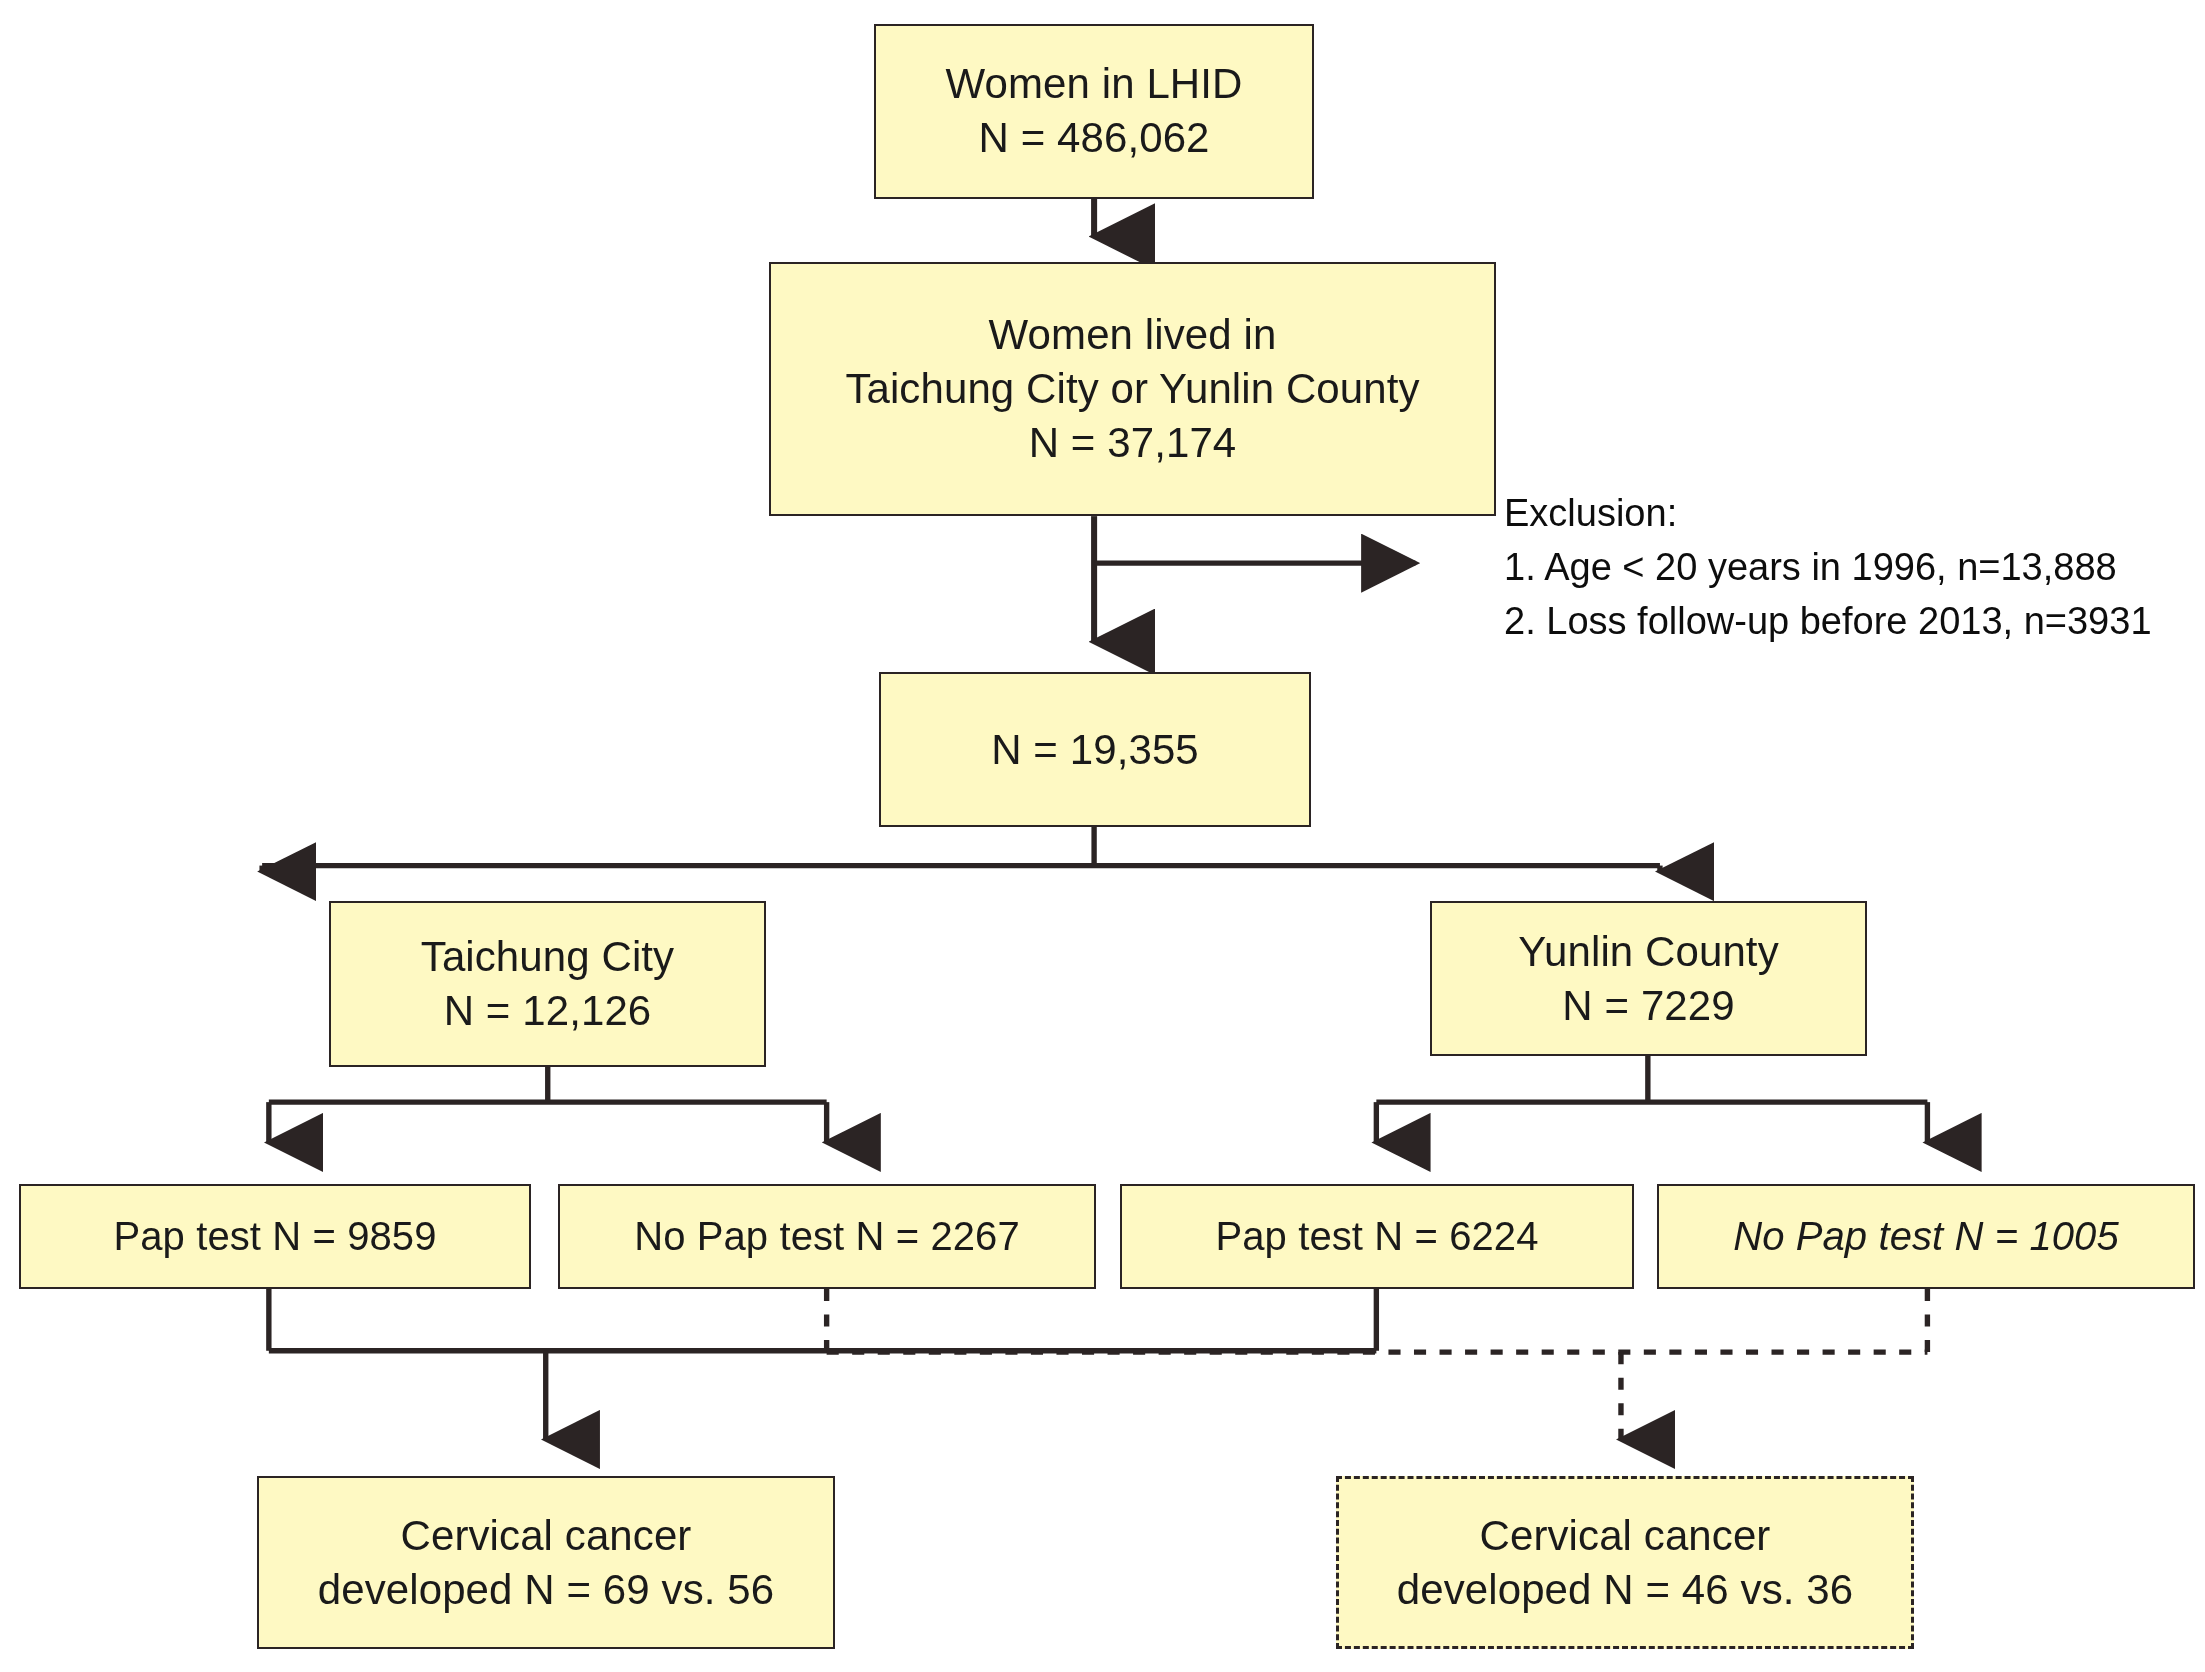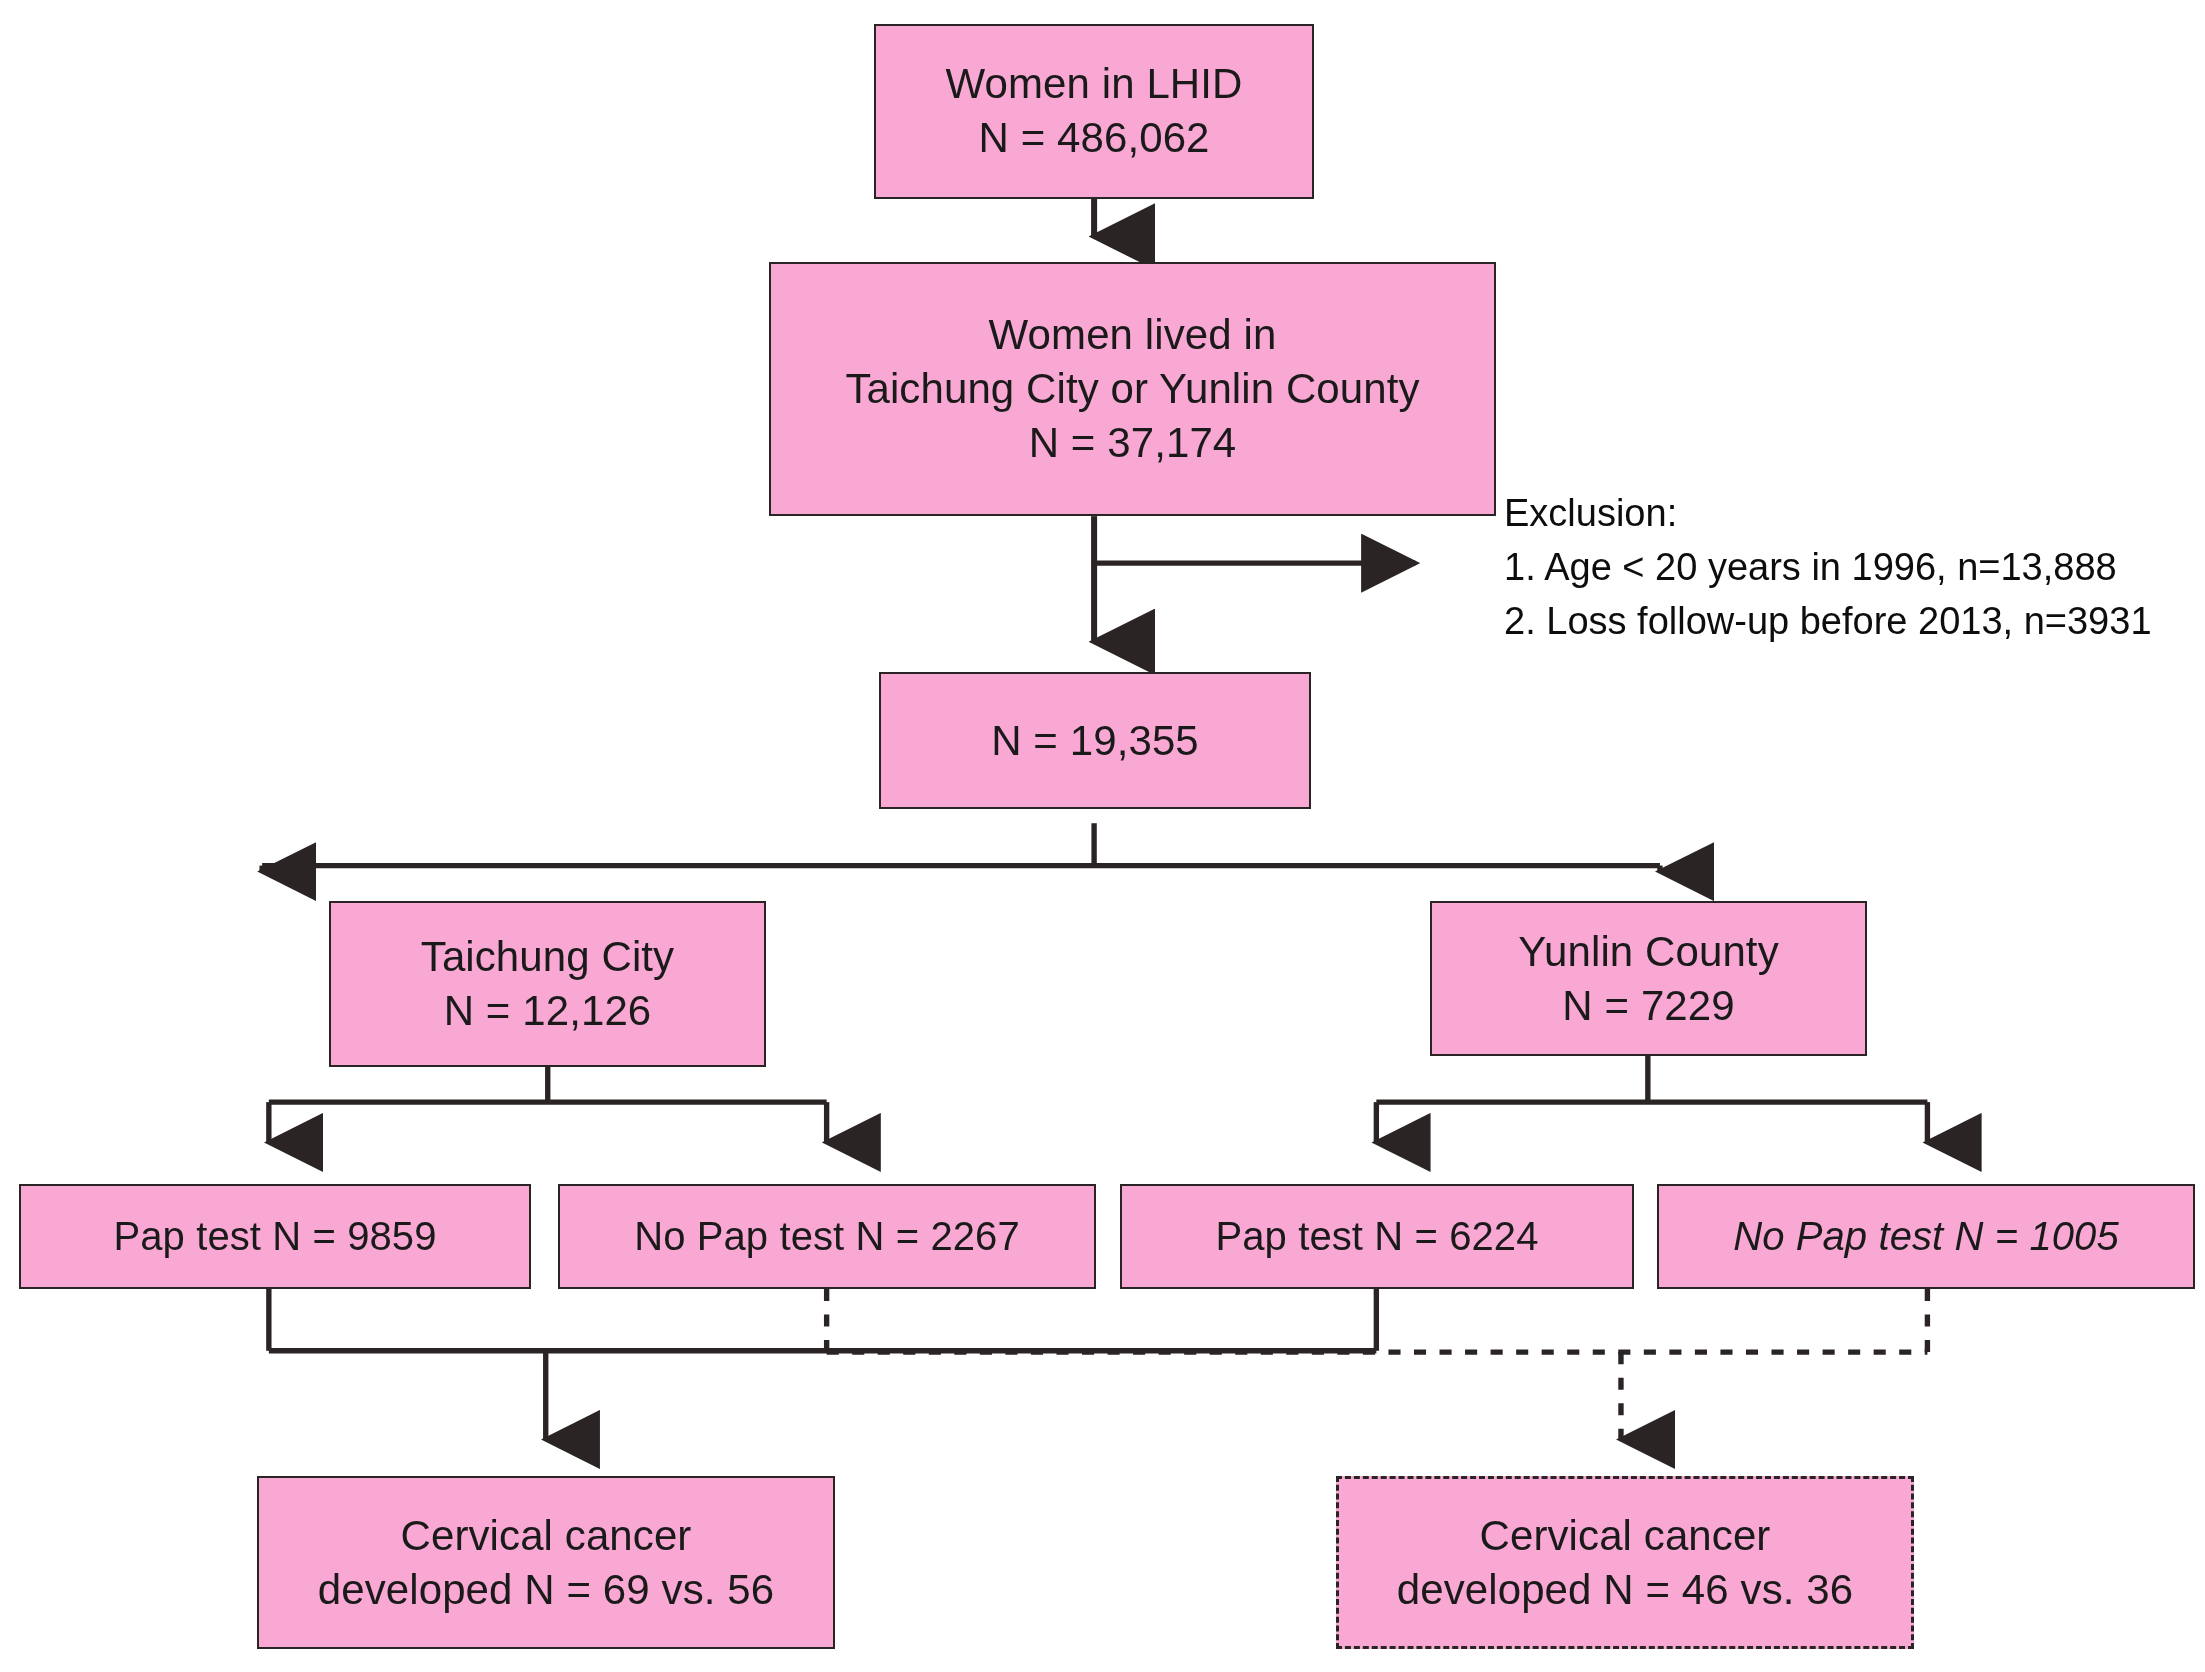--- a/index.html
+++ b/index.html
@@ -20,21 +20,21 @@
     position: absolute;
     left: 0;
     top: 0;
     width: 2205px;
     height: 1672px;
     pointer-events: none;
   }
   .node {
     position: absolute;
     box-sizing: border-box;
-    background: #f9a8d4;
+    background: #fef9c3;
     display: flex;
     flex-direction: column;
     align-items: center;
     justify-content: center;
     text-align: center;
     color: #1a1a1a;
     z-index: 2;
   }
   .node.solid {
     border: 2.7px solid #2b2424;
@@ -139,21 +139,21 @@
     <span class="ln">Taichung City or Yunlin County</span>
     <span class="ln">N = 37,174</span>
   </div>
 
   <div id="exclusion" style="left:1504px; top:487px; width:686px;">
     <span class="ln">Exclusion:</span>
     <span class="ln">1. Age &lt; 20 years in 1996, n=13,888</span>
     <span class="ln">2. Loss follow-up before 2013, n=3931</span>
   </div>
 
-  <div class="node solid" style="left:879px; top:672px; width:432px; height:137px;">
+  <div class="node solid" style="left:879px; top:672px; width:432px; height:155px;">
     <span class="ln">N = 19,355</span>
   </div>
 
   <div class="node solid" style="left:329px; top:901px; width:437px; height:166px;">
     <span class="ln">Taichung City</span>
     <span class="ln">N = 12,126</span>
   </div>
 
   <div class="node solid" style="left:1430px; top:901px; width:437px; height:155px;">
     <span class="ln">Yunlin County</span>

